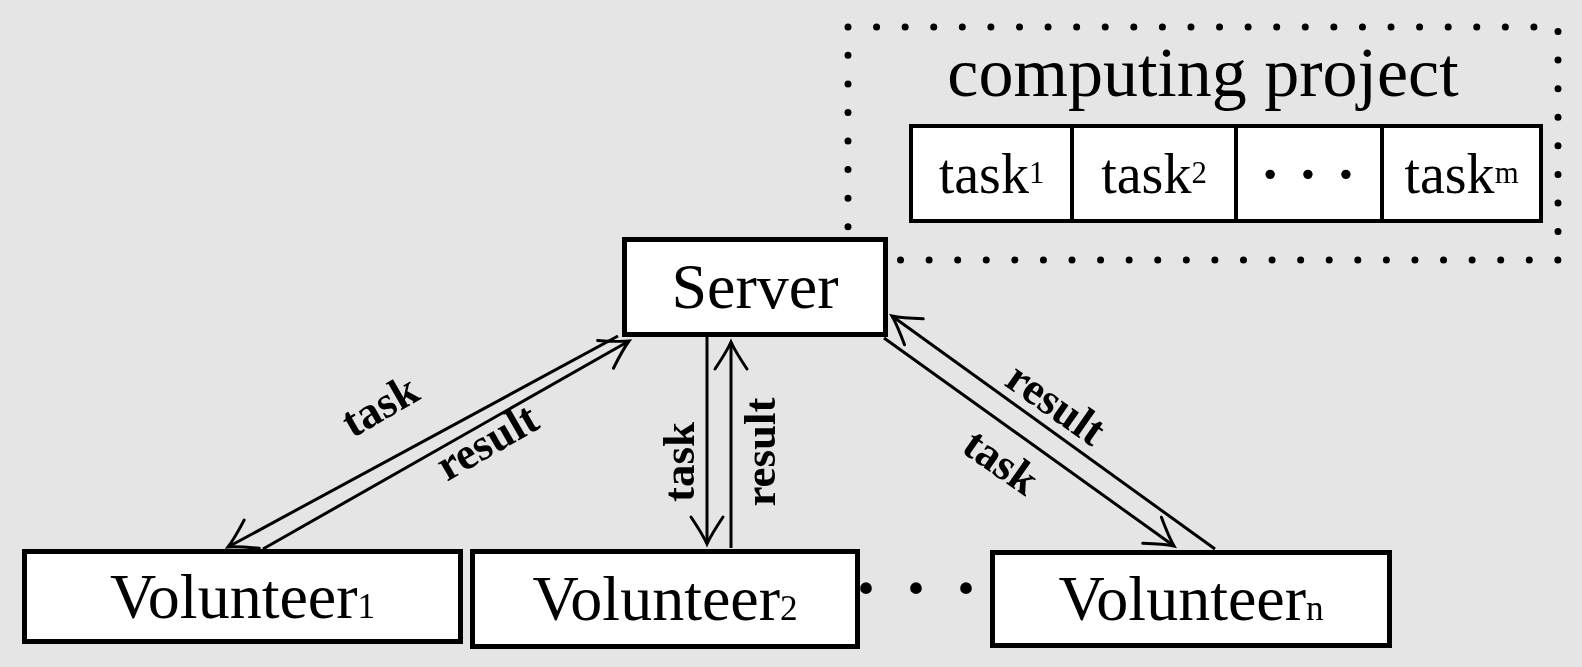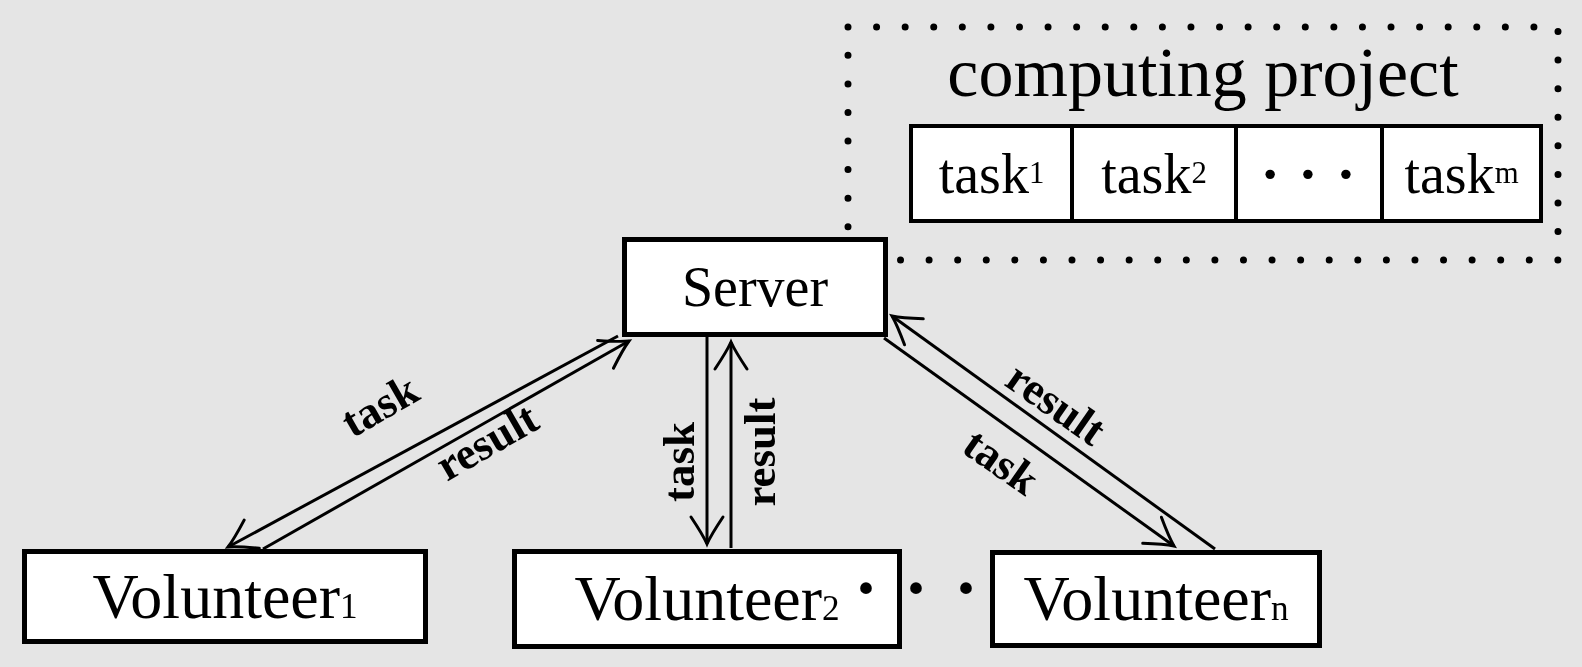--- a/index.html
+++ b/index.html
@@ -26,24 +26,24 @@
   .node {
     position: absolute;
     box-sizing: border-box;
     border: 5px solid #000000;
     background: #ffffff;
     display: flex;
     align-items: center;
     justify-content: center;
     white-space: nowrap;
   }
-  .server-box   { left: 622px; top: 237px; width: 266px; height: 100px; font-size: 56px; }
-  .vol1-box     { left: 22px;  top: 549px; width: 406px; height: 95px;  font-size: 64px; text-align: right; }
-  .vol2-box     { left: 470px; top: 549px; width: 390px; height: 100px;  font-size: 64px; margin-left: 42px; }
-  .vol3-box     { left: 990px; top: 550px; width: 332px; height: 98px;  font-size: 64px; }
+  .server-box   { left: 622px; top: 237px; width: 266px; height: 100px; font-size: 64px; }
+  .vol1-box     { left: 22px;  top: 549px; width: 441px; height: 95px;  font-size: 64px; text-align: right; }
+  .vol2-box     { left: 470px; top: 549px; width: 390px; height: 100px;  font-size: 64px; }
+  .vol3-box     { left: 990px; top: 550px; width: 402px; height: 98px;  font-size: 64px; }
   .subscript { font-size: 0.55em; vertical-align: baseline; }
   .project-title {
     position: absolute;
     left: 848px;
     top: 36px;
     width: 710px;
     text-align: center;
     font-size: 70px;
     line-height: 1.05;
     white-space: nowrap;

